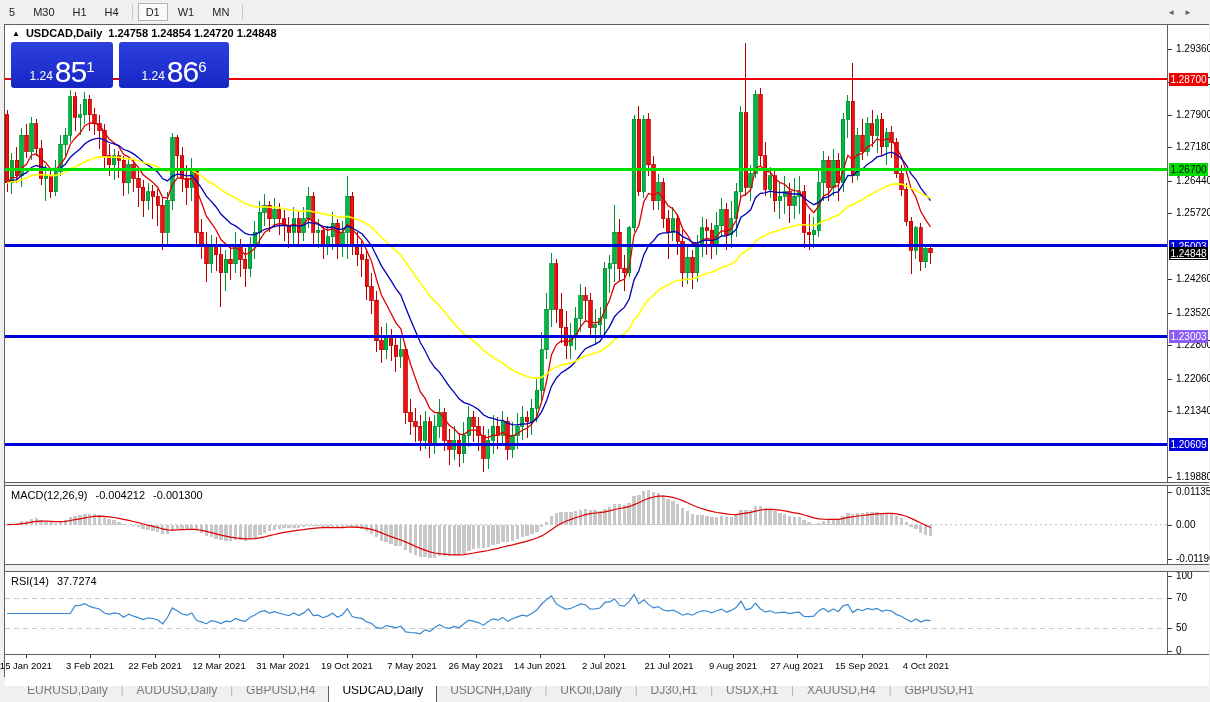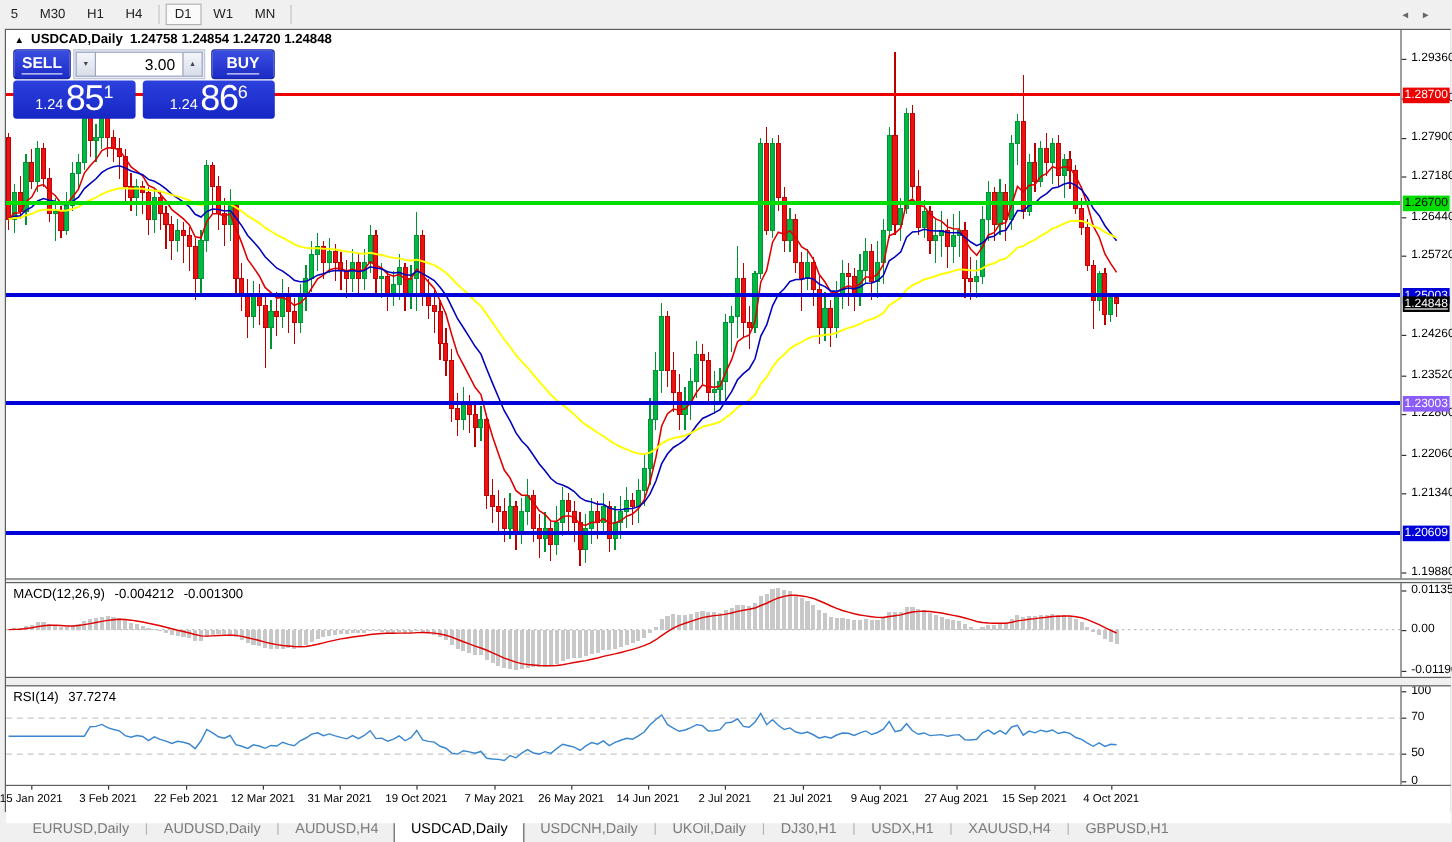--- a/index.html
+++ b/index.html
@@ -52,21 +52,21 @@
             border:1px solid #1a26a8;border-radius:3px;display:flex;align-items:center;justify-content:center;
             cursor:pointer;}
   .tradebtn span{border-bottom:1px solid rgba(255,255,255,.85);padding-bottom:1px;}
   #sell-btn{width:48px;}
   #buy-btn{width:53px;margin-left:5px;}
   .stepper{flex:1;margin-left:2px;display:flex;background:#e8ecf4;border:1px solid #c0c8da;padding:1px;}
   .stepbtn{width:17px;background:linear-gradient(#f4f6fa,#d8dde9);border:1px solid #9aa4bc;
            font-size:6px;color:#445;display:flex;align-items:center;justify-content:center;cursor:pointer;}
   .stepper input{flex:1;width:60px;border:1px solid #98a2c4;border-left:0;border-right:0;
                  font-size:13px;text-align:right;padding-right:6px;font-family:inherit;outline:none;}
-  .tp-row2{display:flex;margin-top:1px;height:32px;text-align:right;}
+  .tp-row2{display:flex;margin-top:1px;height:46px;text-align:right;}
   .pricebox{background:linear-gradient(#2c40dd,#1626c4);border-radius:3px;color:#fff;
             display:flex;align-items:flex-end;justify-content:center;padding-bottom:2px;}
   #sell-pricebox{width:102px;}
   #buy-pricebox{width:110px;margin-left:6px;}
   .p-small{font-size:12px;line-height:20px;margin-right:2px;}
   .p-big{font-size:30px;line-height:28px;letter-spacing:-1px;}
   .p-sup{font-size:15px;line-height:14px;position:relative;top:-12px;}
   
   .tabbar{position:absolute;left:0;top:677px;width:1210px;height:25px;background:#f0f0f0;
           display:flex;align-items:stretch;padding-left:14px;}
@@ -740,33 +740,20 @@
       <div class="price-badge" style="top: 221.732px; background: rgb(0, 0, 0); color: rgb(255, 255, 255); text-decoration: underline;">1.24848</div>
     </div>
 
   <div class="chart-title">
     <span class="tri">▲</span>
     <span>USDCAD,Daily</span>
     <span class="ohlc">1.24758 1.24854 1.24720 1.24848</span>
   </div>
 
   <div class="trade-panel">
-    <div class="tp-row1">
-      <div class="tradebtn" id="sell-btn">
-        <span>SELL</span>
-      </div>
-      <div class="stepper">
-        <div class="stepbtn">▼</div>
-        <input readonly="" value="3.00" style="">
-        <div class="stepbtn">▲</div>
-      </div>
-      <div class="tradebtn" id="buy-btn">
-        <span>BUY</span>
-      </div>
-    </div>
     <div class="tp-row2">
       <div class="pricebox" id="sell-pricebox">
         <span class="p-small">1.24</span>
         <span class="p-big">85</span>
         <span class="p-sup">1</span>
       </div>
       <div class="pricebox" id="buy-pricebox">
         <span class="p-small">1.24</span>
         <span class="p-big">86</span>
         <span class="p-sup">6</span>
@@ -815,21 +802,21 @@
       <div class="date-label" style="left: 857px;">15 Sep 2021</div>
       <div class="date-tick" style="left: 921px;"></div>
       <div class="date-label" style="left: 921px;">4 Oct 2021</div>
     </div>
 
   <div class="tabbar" id="tabbar">
       <div class="tab">EURUSD,Daily</div>
       <div class="tabsep">|</div>
       <div class="tab">AUDUSD,Daily</div>
       <div class="tabsep">|</div>
-      <div class="tab">AUDUSD,H4</div>
+      <div class="tab">GBPUSD,H4</div>
       <div class="tab active">USDCAD,Daily</div>
       <div class="tab">USDCNH,Daily</div>
       <div class="tabsep">|</div>
       <div class="tab">UKOil,Daily</div>
       <div class="tabsep">|</div>
       <div class="tab">DJ30,H1</div>
       <div class="tabsep">|</div>
       <div class="tab">USDX,H1</div>
       <div class="tabsep">|</div>
       <div class="tab">XAUUSD,H4</div>

